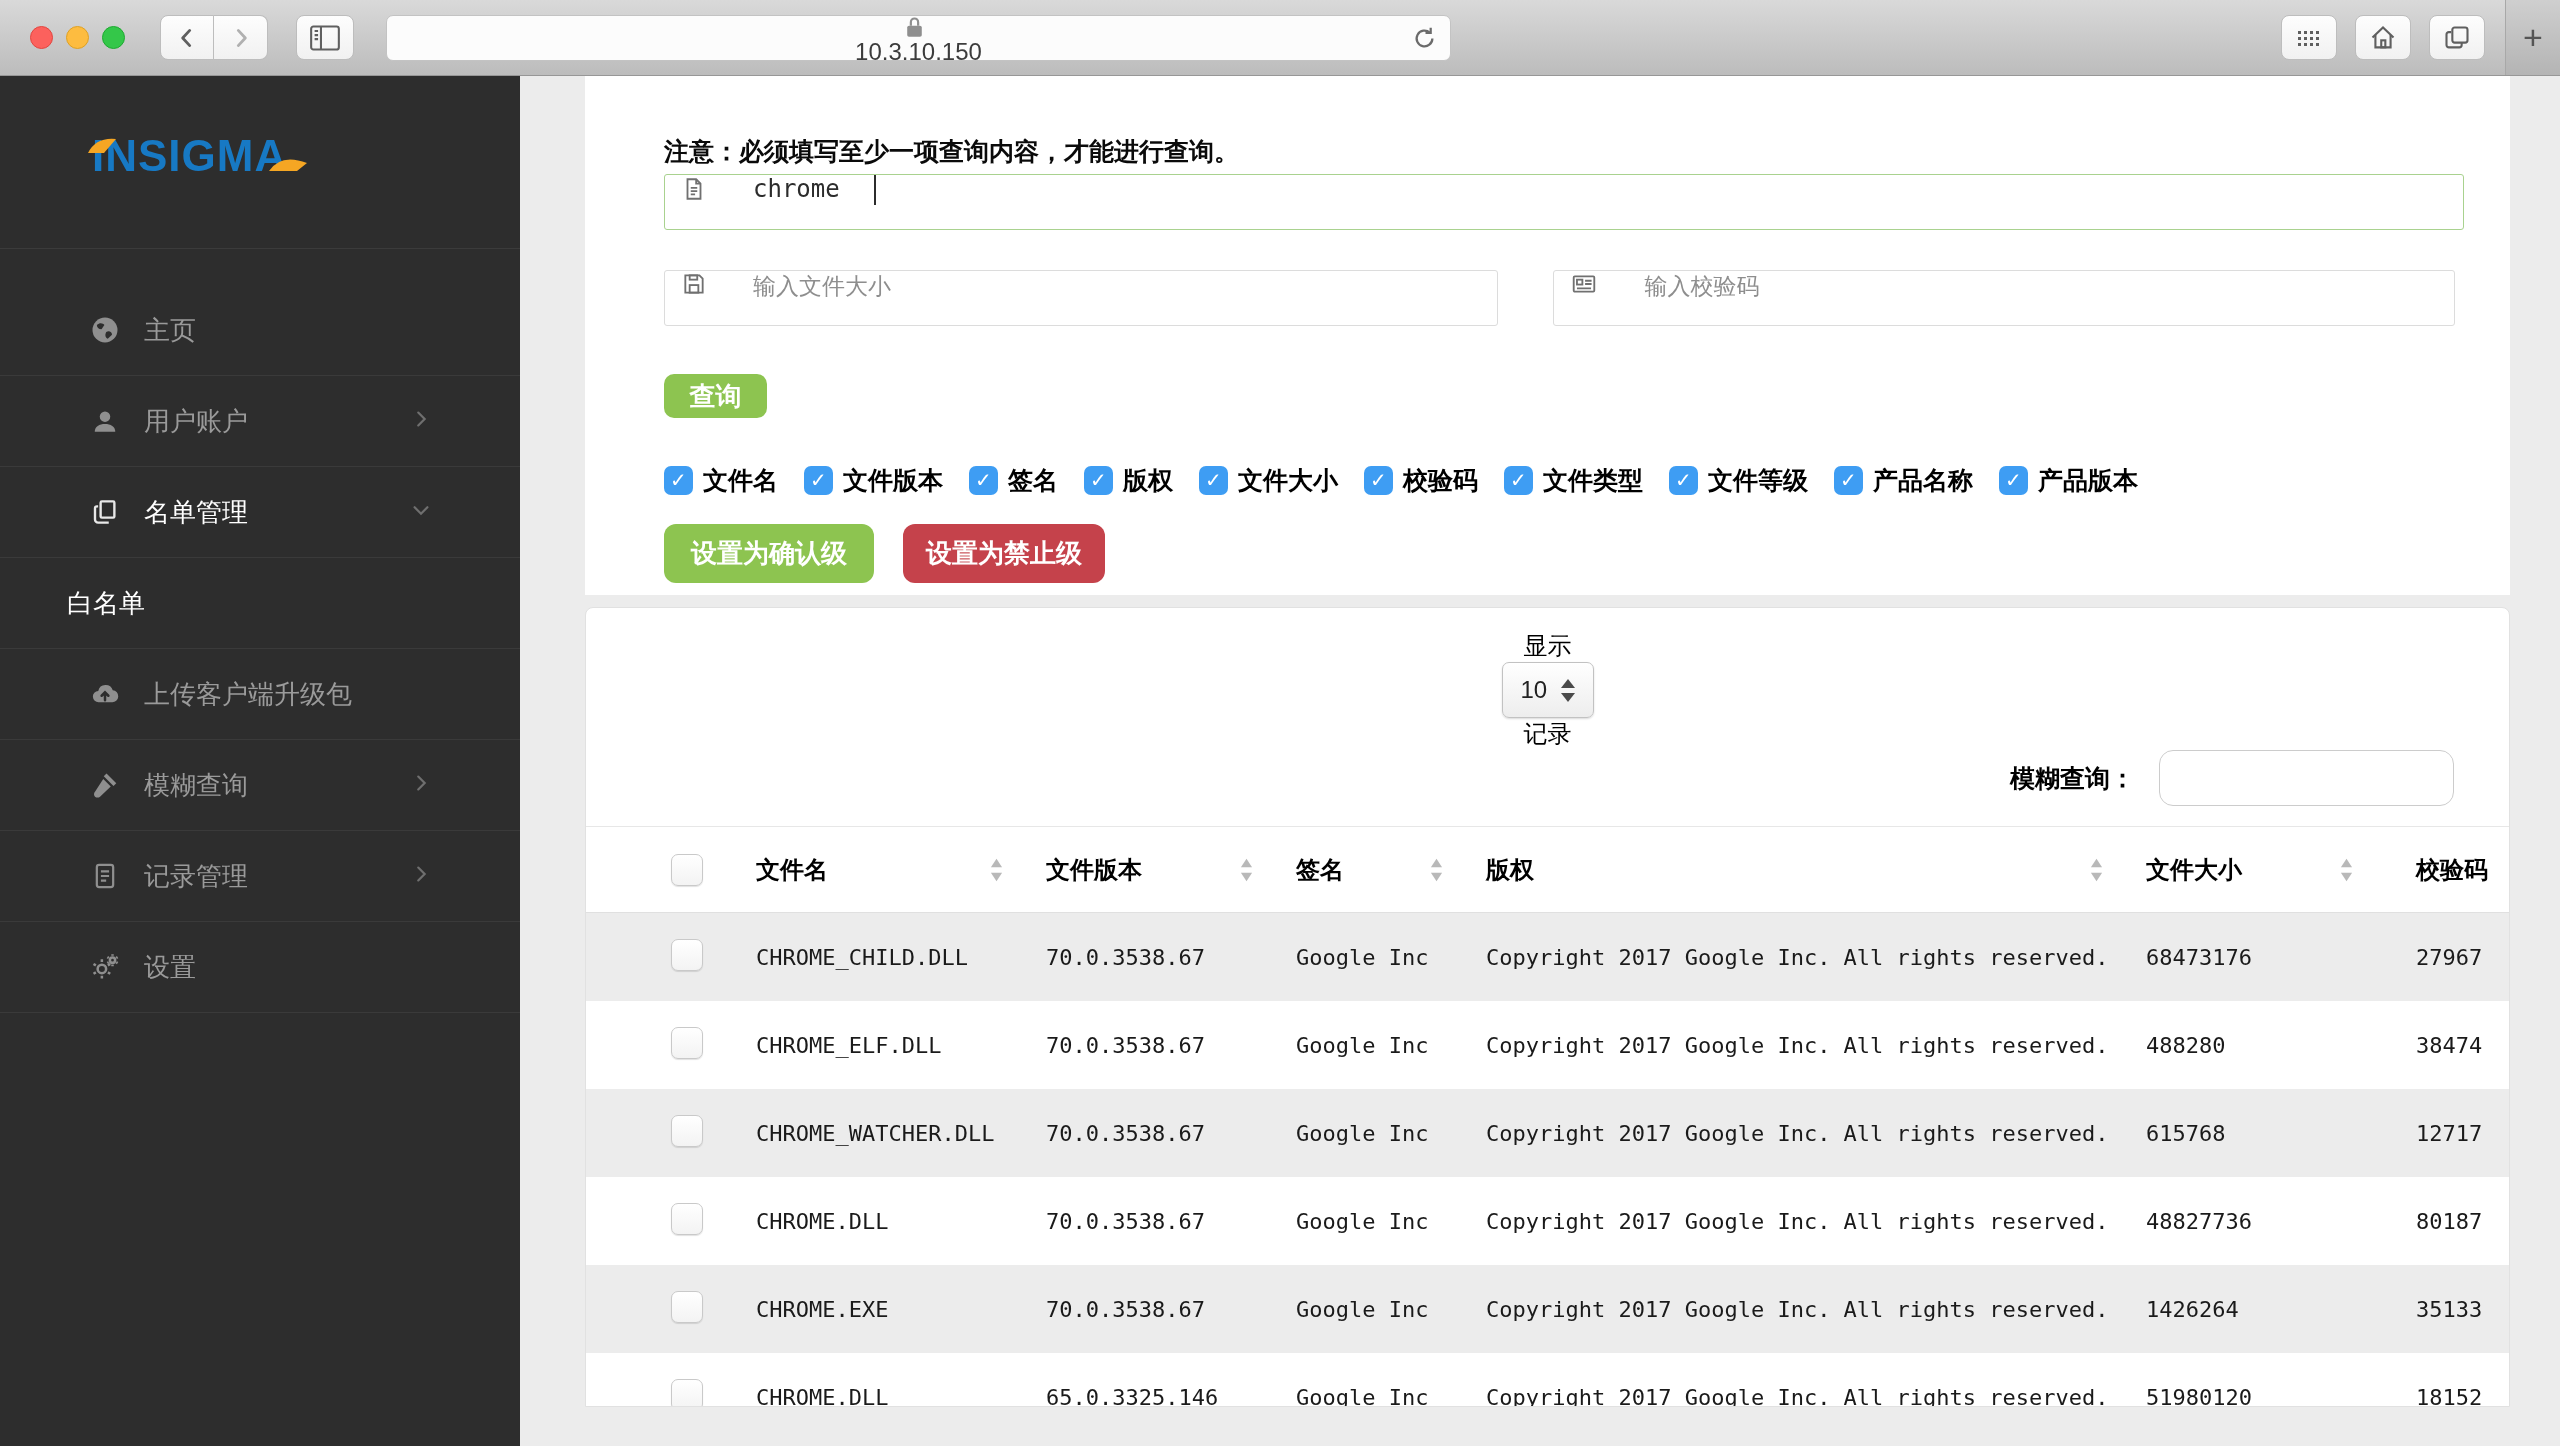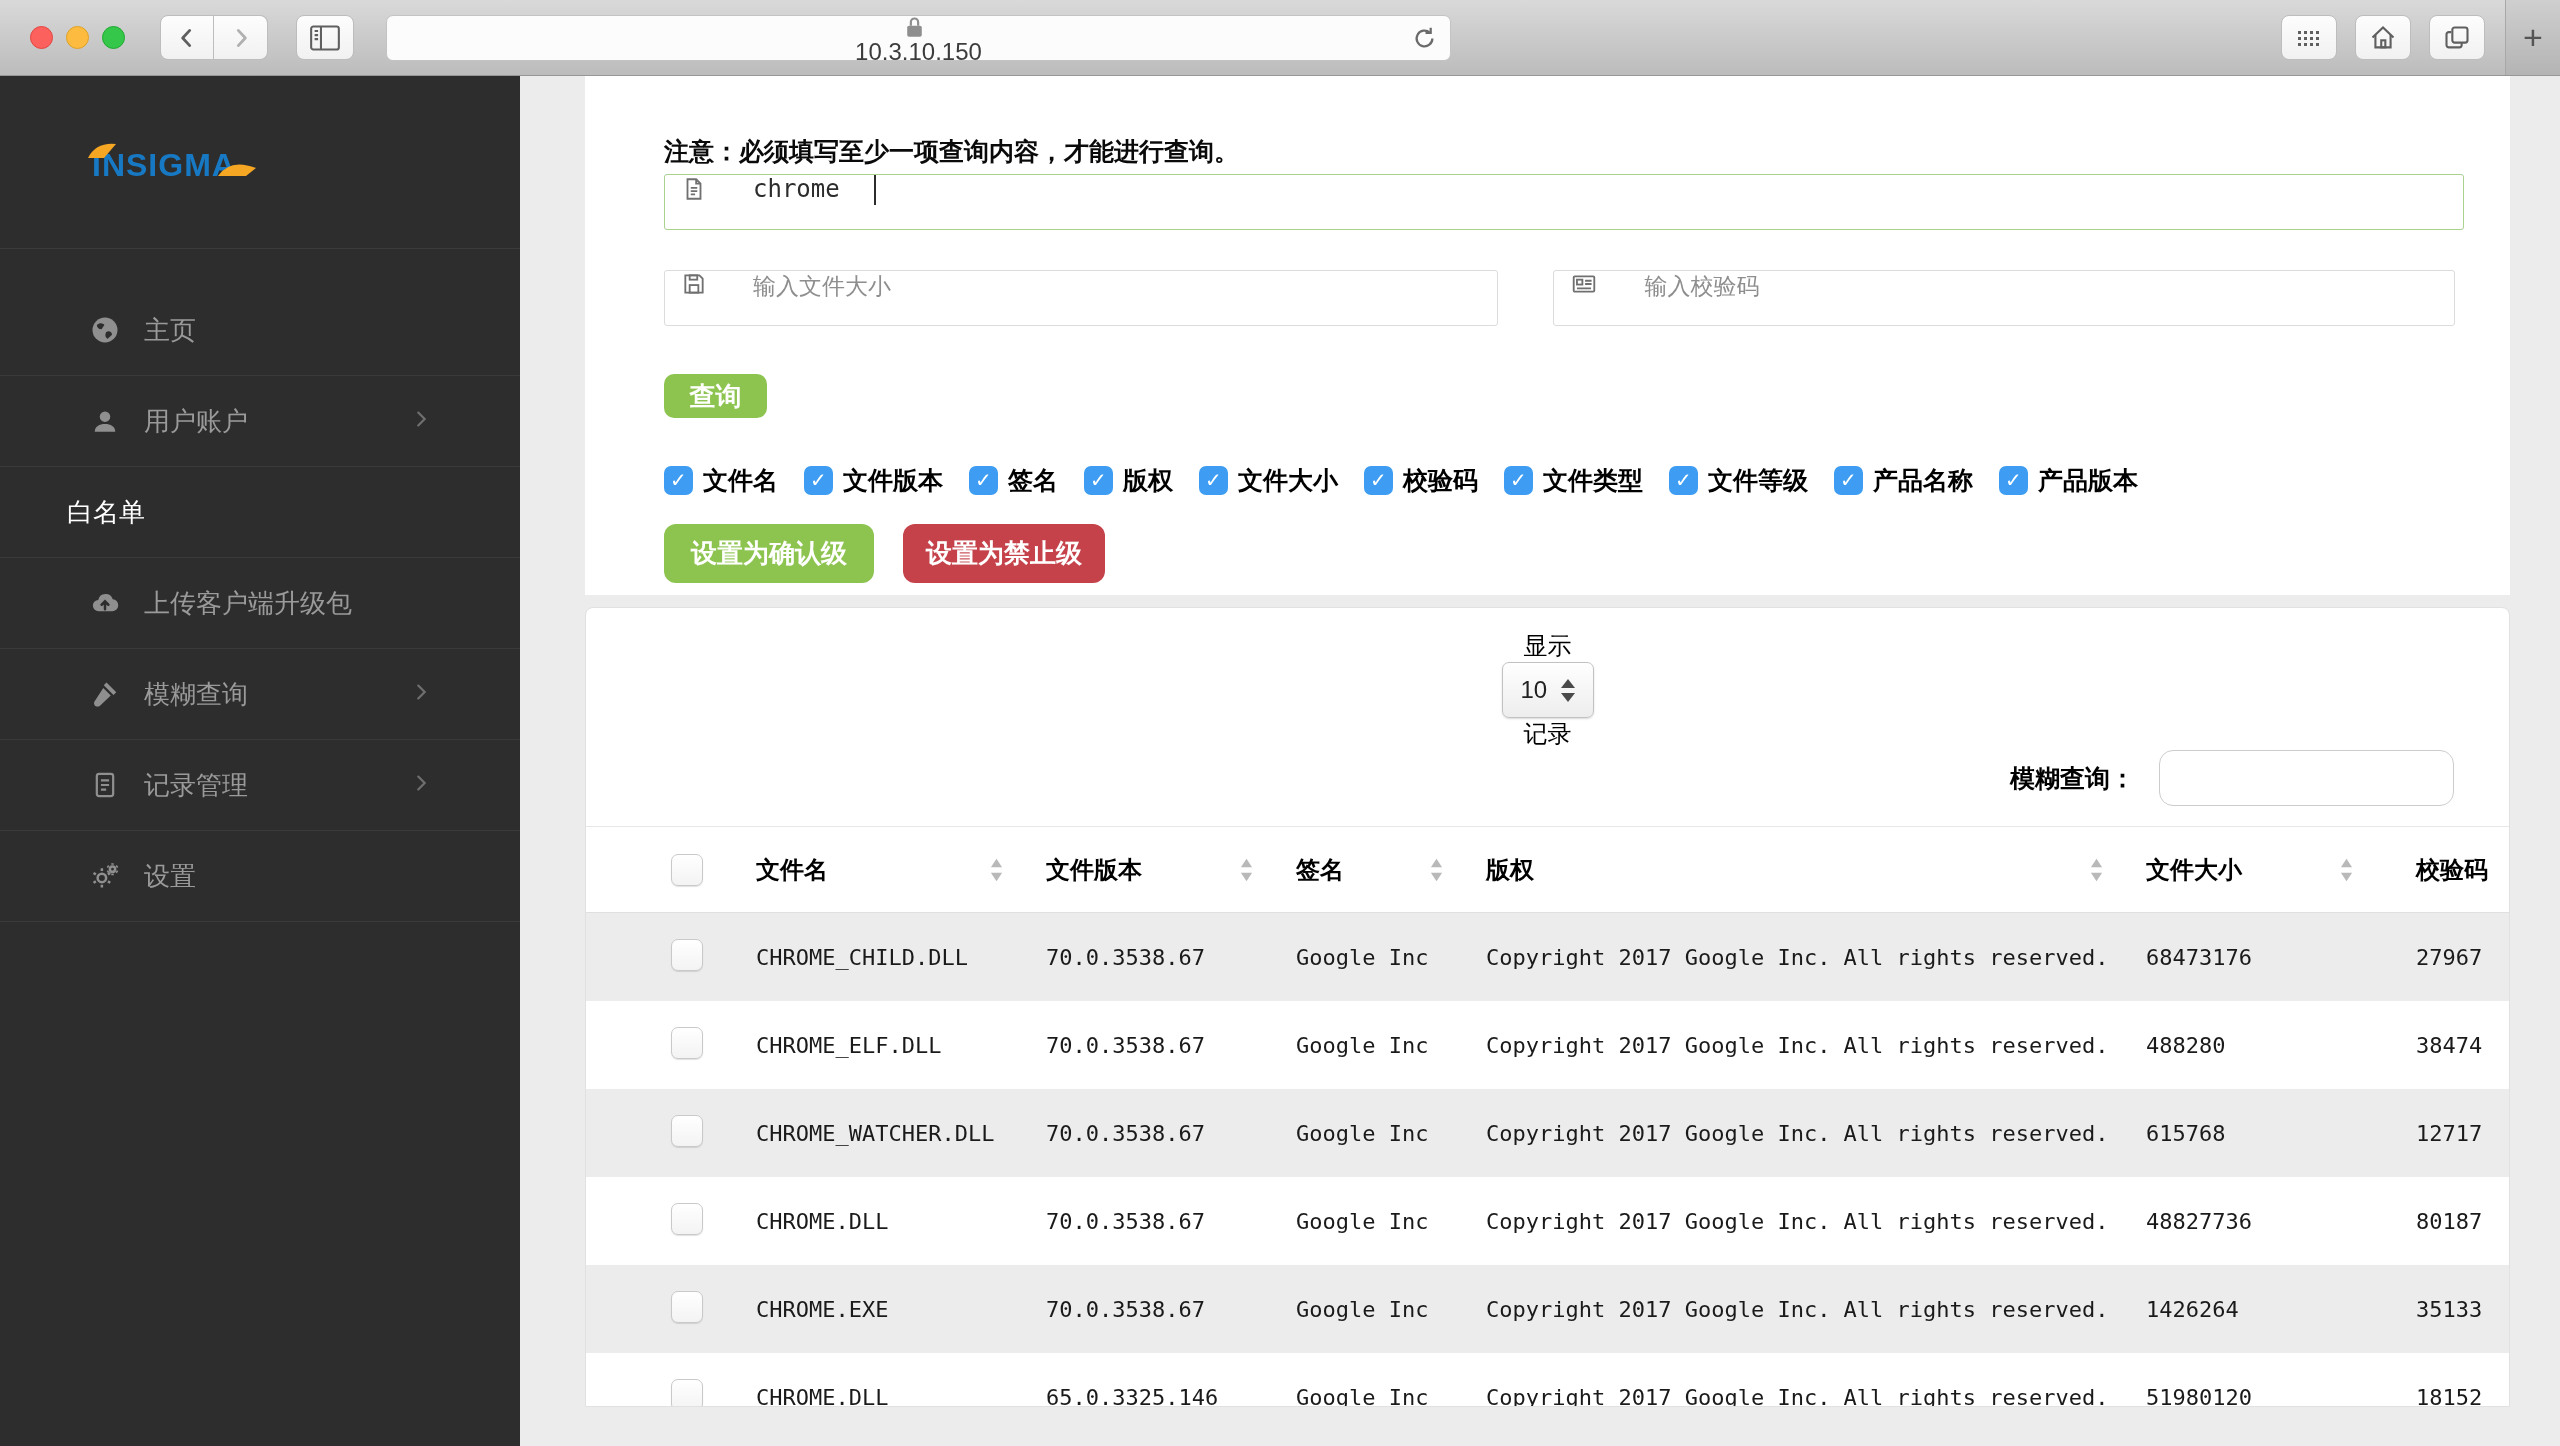--- a/index.html
+++ b/index.html
@@ -33,21 +33,21 @@
     background:linear-gradient(#cfcfcf,#b4b4b4);display:flex;align-items:center;justify-content:center;
     color:#555;font-size:34px;font-weight:300;}
 
   
   .app{display:flex;height:1371px;}
   .sidebar{width:520px;background:#2d2d2d;flex:none;display:flex;flex-direction:column;}
   .main{flex:1;min-width:0;}
 
   
   .logo-box{height:172px;border-bottom:1px solid #3b3b3b;position:relative;}
-  .logo{position:absolute;left:92px;top:71px;font-size:32px;font-weight:700;letter-spacing:1px;
+  .logo{position:absolute;left:92px;top:55px;font-size:44px;font-weight:700;letter-spacing:1px;
     color:#1779c4;font-style:normal;}
   .logo .swoosh1{position:absolute;left:-6px;top:-16px;}
   .logo .swoosh2{position:absolute;right:-24px;bottom:-2px;}
   .nav{padding-top:36px;}
   .nav-item{position:relative;height:90px;display:flex;align-items:center;
     border-bottom:1px solid #3a3a3a;color:#9a9a9a;font-size:26px;cursor:default;}
   .nav-item .nicon{position:absolute;left:88px;width:34px;display:flex;justify-content:center;color:#8f8f8f;}
   .nav-item .nlabel{margin-left:144px;}
   .nav-item .chev{position:absolute;right:88px;color:#6f6f6f;}
   .nav-item.active{color:#fff;}
@@ -243,20 +243,34 @@
                 <path d="M3.8 20.5c0-4.2 3.7-6.2 8.2-6.2s8.2 2 8.2 6.2z"></path>
               </svg>
           </span>
           <span class="nlabel">用户账户</span>
           <span class="chev">
             <svg width="22" height="22" viewBox="0 0 24 24" fill="none" stroke="currentColor" stroke-width="2.4" stroke-linecap="round">
                 <path d="M9 5l7 7-7 7"></path>
               </svg>
           </span>
         </div>
+        <div class="nav-item active">
+          <span class="nicon">
+            <svg width="30" height="30" viewBox="0 0 24 24" fill="none" stroke="currentColor" stroke-width="1.9">
+                <rect x="8.5" y="3.5" width="11" height="13" rx="1"></rect>
+                <path d="M6.5 7.5h-1a1.5 1.5 0 0 0-1.5 1.5v9a2.5 2.5 0 0 0 2.5 2.5H15"></path>
+              </svg>
+          </span>
+          <span class="nlabel">名单管理</span>
+          <span class="chev">
+            <svg width="22" height="22" viewBox="0 0 24 24" fill="none" stroke="currentColor" stroke-width="2.4" stroke-linecap="round">
+                <path d="M5 9l7 7 7-7"></path>
+              </svg>
+          </span>
+        </div>
         <div class="nav-item sub active">
           <span class="nlabel">白名单</span>
         </div>
         <div class="nav-item">
           <span class="nicon">
             <svg width="32" height="30" viewBox="0 0 24 24">
                 <path d="M7 18.5a4.5 4.5 0 0 1-.4-9A6 6 0 0 1 18.2 9a4.2 4.2 0 0 1-.7 9.5z" fill="currentColor"></path>
                 <path d="M12 17v-6M9.3 13.4 12 10.7l2.7 2.7" stroke="#2d2d2d" stroke-width="2" fill="none" stroke-linecap="round"></path>
               </svg>
           </span>

